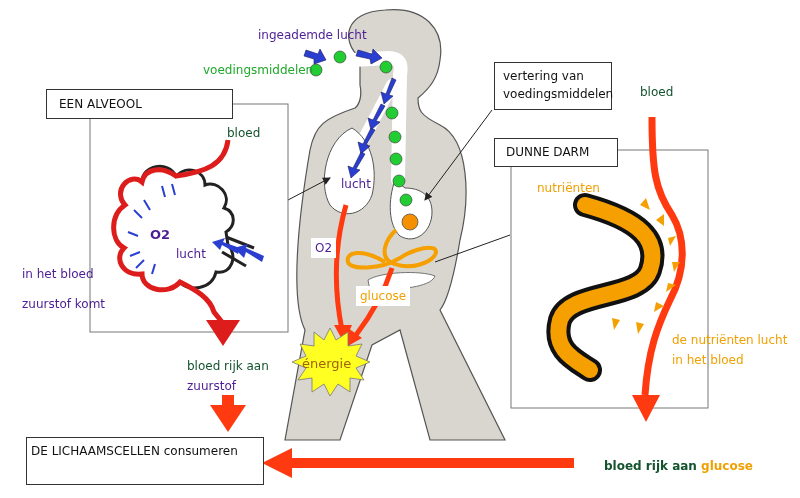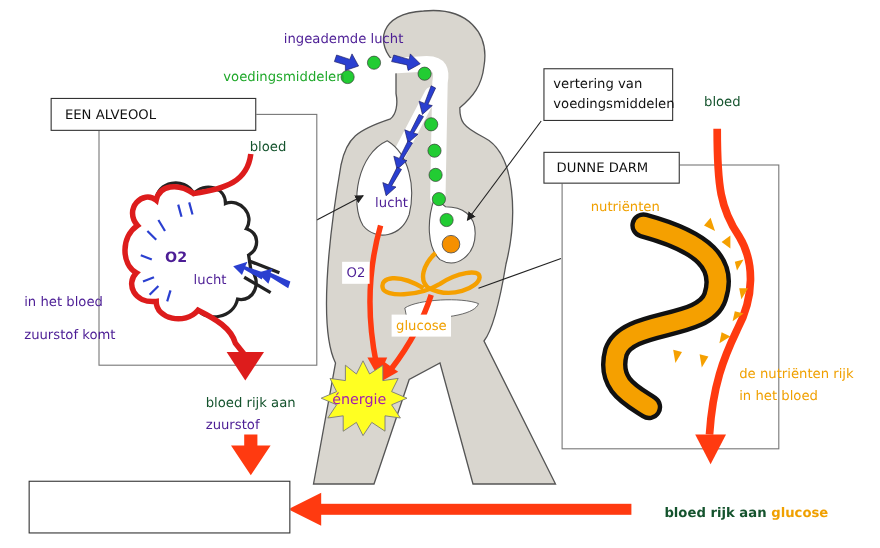--- a/index.html
+++ b/index.html
@@ -6,21 +6,21 @@
   body { width: 800px; height: 498px; position: relative; overflow: hidden;
          font-family: "DejaVu Sans", sans-serif; }
   #stage { position: absolute; left: 0; top: 0; width: 800px; height: 498px; }
   .lbl { position: absolute; font-size: 12px; white-space: nowrap; line-height: 16px; }
   .box { position: absolute; background: #fff; border: 1px solid #333; box-sizing: border-box; }
   .boxtxt { position: absolute; font-size: 12px; color: #111; line-height: 18px; }
   .blue { color: #4c1d95; }
   .green { color: #1fa82a; }
   .red { color: #14532d; }
   .orange { color: #f0a000; text-align: center; }
-  .black { color: #a21caf; }
+  .black { color: #a16207; }
 </style>
 </head>
 <body>
 
 <svg id="stage" viewBox="0 0 800 498" xmlns="http://www.w3.org/2000/svg">
   <defs>
     <marker id="arrowSmall" markerWidth="8" markerHeight="8" refX="7" refY="4" orient="auto">
       <path d="M0,0 L8,4 L0,8 Z" fill="#222"></path>
     </marker>
   </defs>
@@ -147,22 +147,26 @@
 <div class="box" style="left:494px;top:62px;width:118px;height:48px;">
   <div class="boxtxt" style="left:8px;top:4px;">vertering van</div>
   <div class="boxtxt" style="left:8px;top:22px;">voedingsmiddelen</div>
 </div>
 
 <div class="lbl red" style="left:640px;top:84px;">bloed</div>
 <div class="box" style="left:494px;top:138px;width:124px;height:29px;">
   <div class="boxtxt" style="left:11px;top:4px;">DUNNE DARM</div>
 </div>
 <div class="lbl orange" style="left:537px;top:180px;">nutriënten</div>
-<div class="lbl orange" style="left:672px;top:332px;">de nutriënten rijk</div>
+<div class="lbl orange" style="left:672px;top:332px;">de nutriënten lucht</div>
 <div class="lbl orange" style="left:672px;top:352px;">in het bloed</div>
 
 <div class="lbl" style="left:604px;top:458px;font-weight:bold;">
   <span class="red">bloed rijk aan</span>
   <span class="orange">glucose</span>
 </div>
 
 <div class="box" style="left:26px;top:437px;width:238px;height:48px;">
+  <div class="boxtxt" style="left:4px;top:4px;">
+    <span>DE LICHAAMSCELLEN</span>
+    <span>consumeren</span>
+  </div>
 </div>
 
 </body></html>

